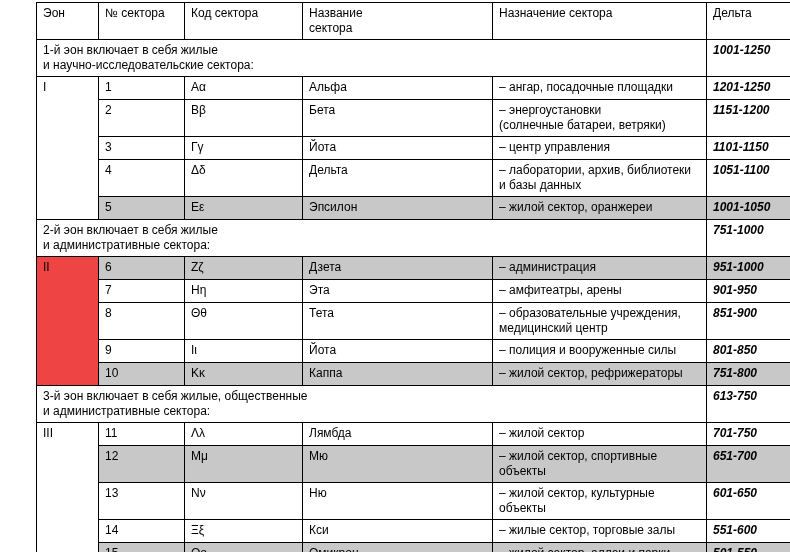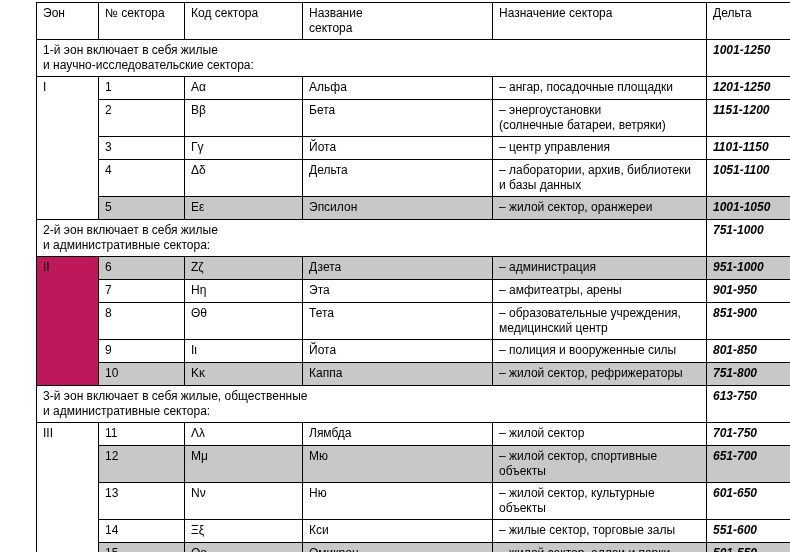--- a/index.html
+++ b/index.html
@@ -37,21 +37,21 @@
   tr.header-row   { height: 33px; }
   tr.section-row  { height: 37px; }
   tr.row-single   { height: 23px; }
   tr.row-double   { height: 37px; }
 
   td.eon     { text-align: left; }
   td.num     { text-align: center; }
   td.floors  { font-weight: bold; font-style: italic; }
 
   tr.shaded > td            { background: #c8c8c8; }
-  tr.shaded > td.eon        { background: #be185d; margin-left: 32px; }
+  tr.shaded > td.eon        { background: #ef4444; margin-left: 32px; }
 </style>
 </head>
 <body>
 
 <div class="page">
   <table class="sector-table">
     <colgroup>
       <col style="width:62px">
       <col style="width:86px">
       <col style="width:118px">

